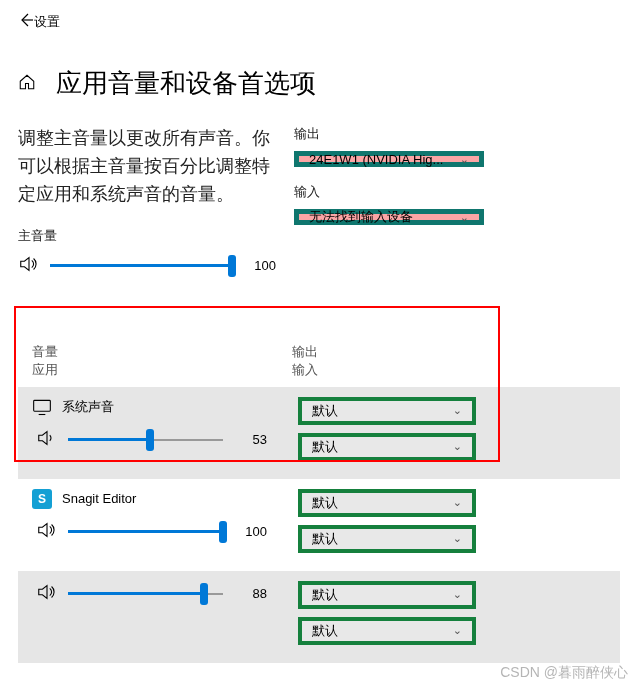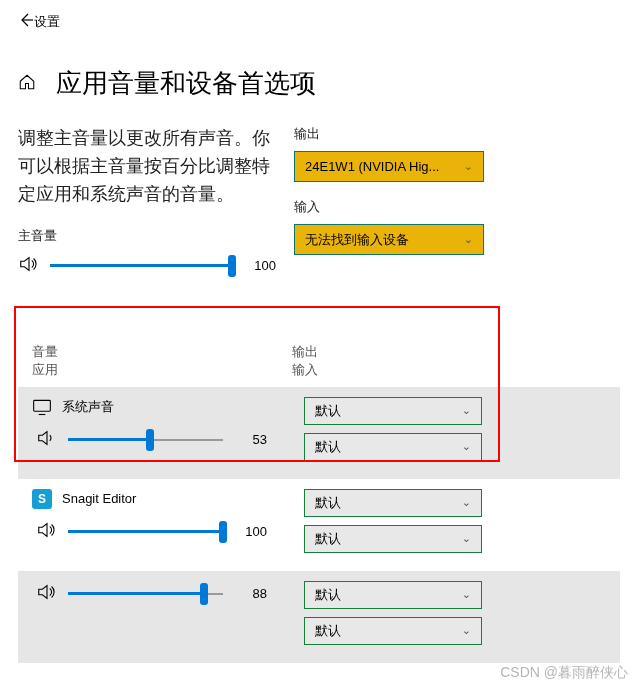--- a/index.html
+++ b/index.html
@@ -63,23 +63,23 @@
     .slider-thumb {
       position: absolute;
       width: 8px;
       height: 22px;
       background: #0078d7;
       border-radius: 3px;
       transform: translateX(-50%);
     }
     .slider-value { width: 34px; text-align: right; font-size: 13px; }
     .dropdown {
-      border: 1px solid #0f766e;
-      background: #eab308;
-      height: 31px;
+      border: 5px solid #0f766e;
+      background: #fca5a5;
+      height: 16px;
       display: flex;
       align-items: center;
       justify-content: space-between;
       padding: 0 10px;
       font-size: 13px;
       cursor: pointer;
       width: 185px;
     }
     .dropdown.full { width: 190px; }
     .dropdown-text { overflow: hidden; white-space: nowrap; text-overflow: ellipsis; }
@@ -92,32 +92,32 @@
       padding: 4px 14px 8px 14px;
       font-size: 13px;
       color: #555;
     }
     .col-app { width: 260px; }
     .col-io { flex: 1; }
     .app-row {
       display: flex;
       align-items: flex-start;
       padding: 10px 14px;
-      gap: 24px;
+      gap: 18px;
     }
     .app-row.highlighted { background: #e6e6e6; }
     .app-left { width: 248px; }
     .app-right {}
     .app-name-row { display: flex; align-items: center; gap: 10px; margin-bottom: 10px; }
     .app-icon { width: 20px; height: 20px; display: flex; align-items: center; justify-content: center; }
     .app-name { font-size: 13px; }
     .app-vol-row { display: flex; align-items: center; gap: 10px; padding-left: 4px; }
     .app-vol-row .slider-wrap { width: 155px; flex: none; }
     .app-dropdown {
-      border: 1px solid #15803d;
+      border: 4px solid #15803d;
       background: #e8e8e8;
       height: 28px;
       width: 178px;
       display: flex;
       align-items: center;
       justify-content: space-between;
       padding: 0 10px;
       font-size: 13px;
       margin-bottom: 8px;
       cursor: pointer;

